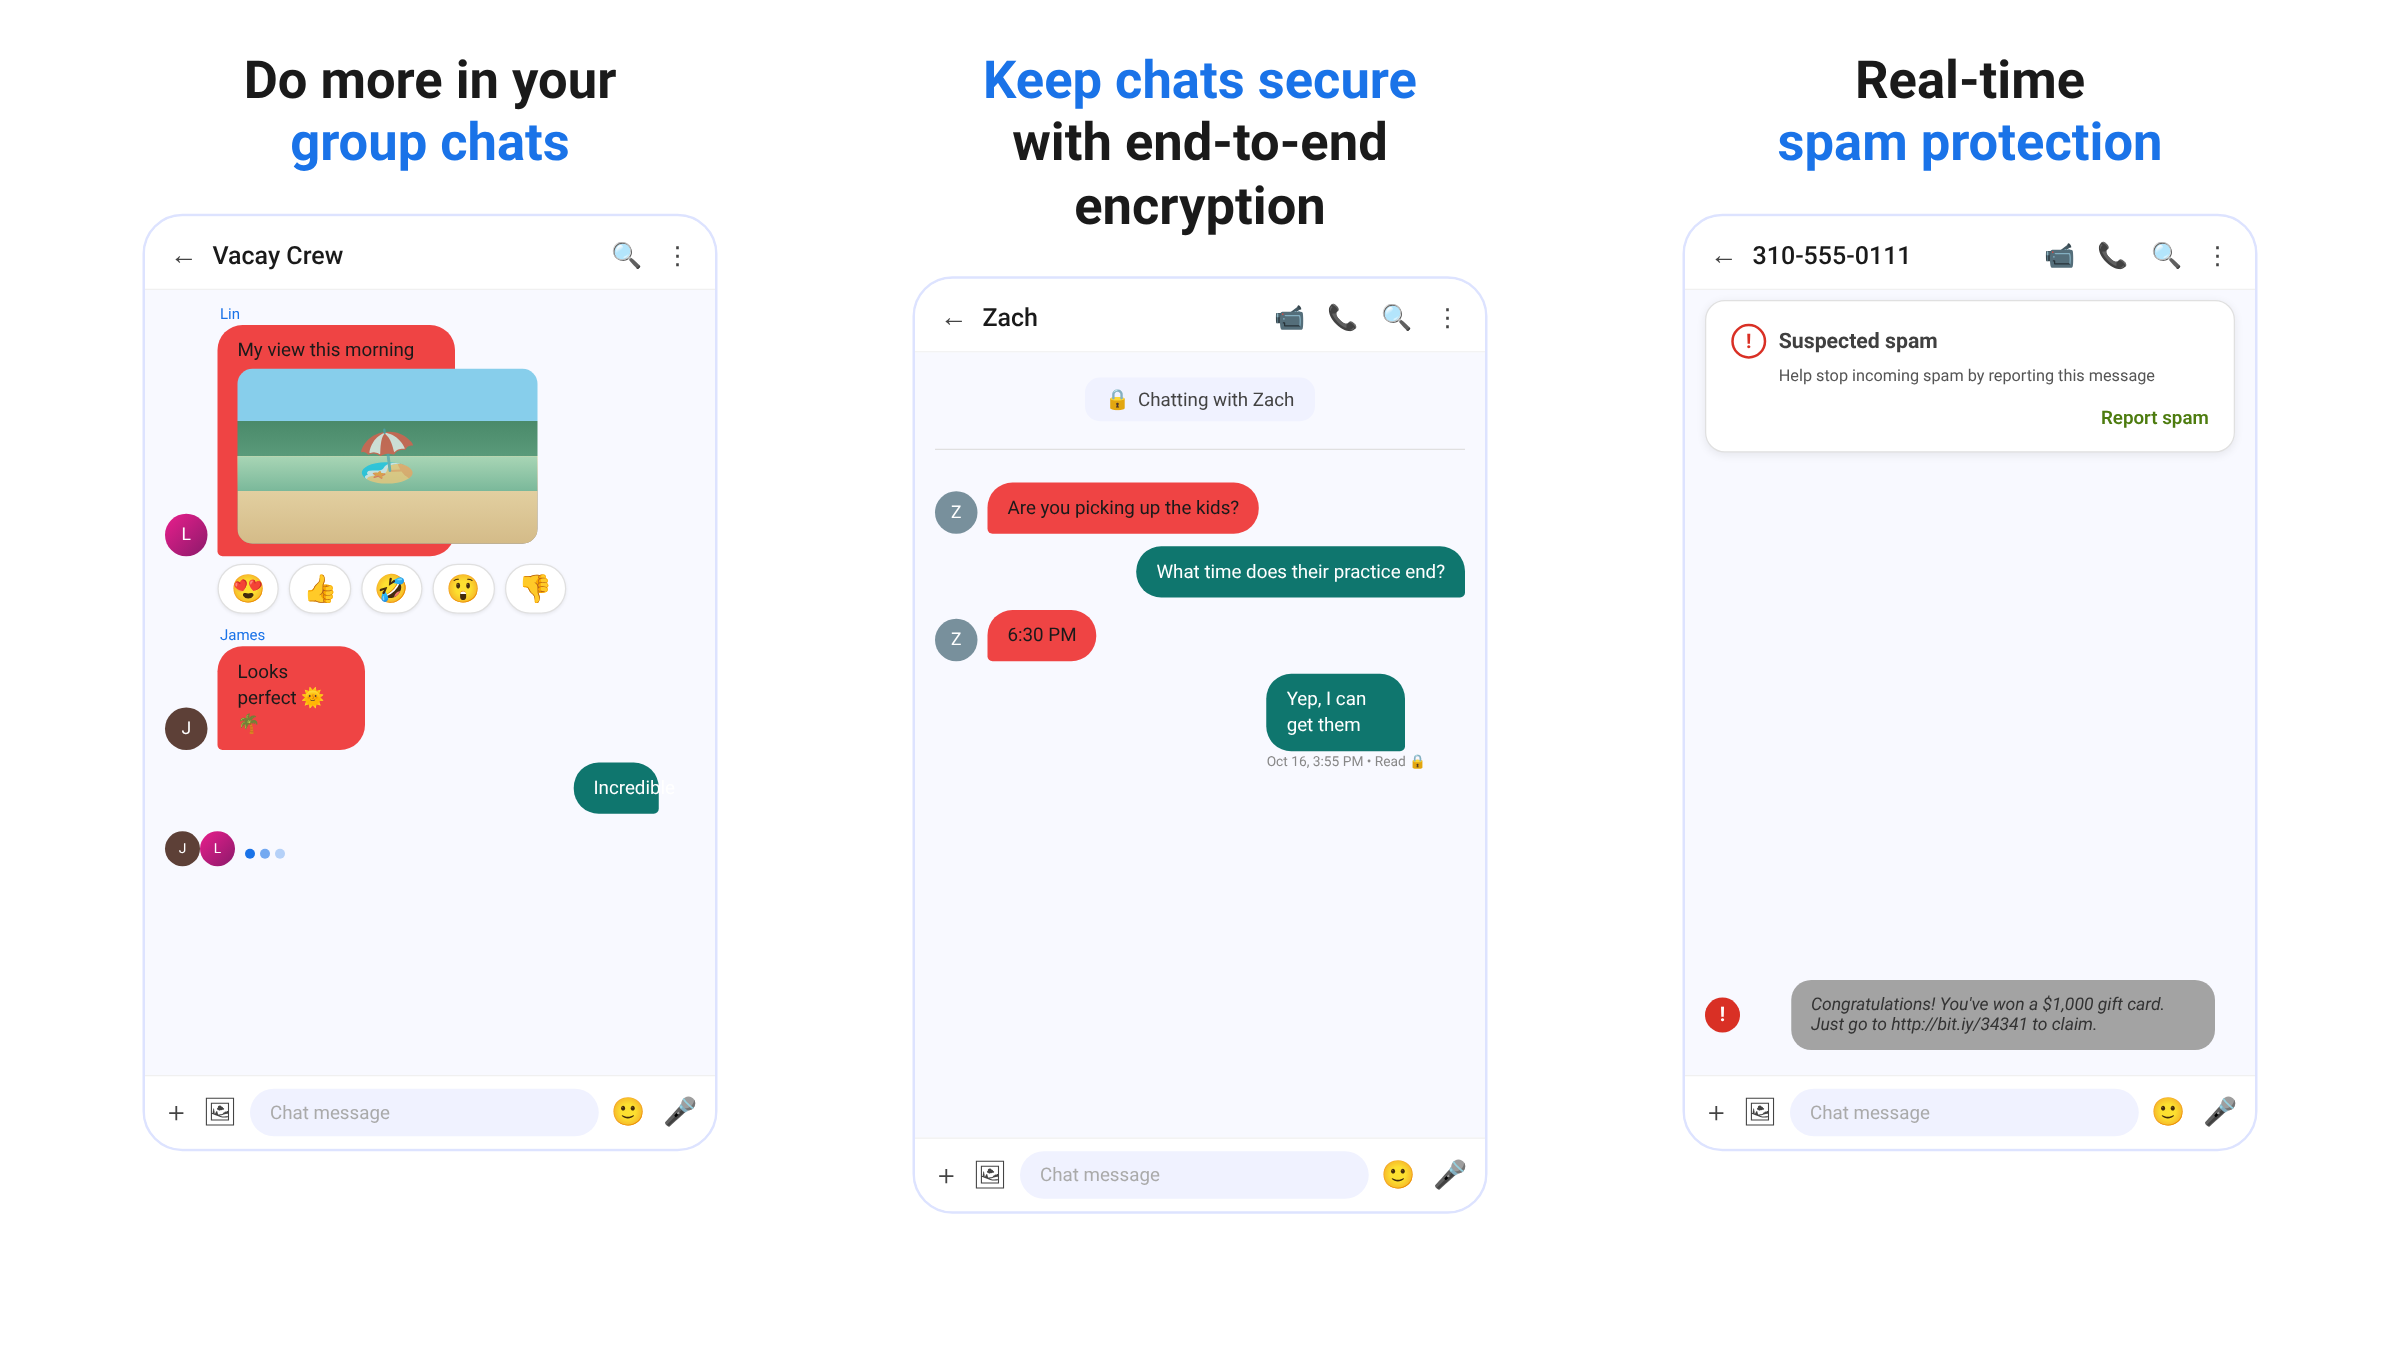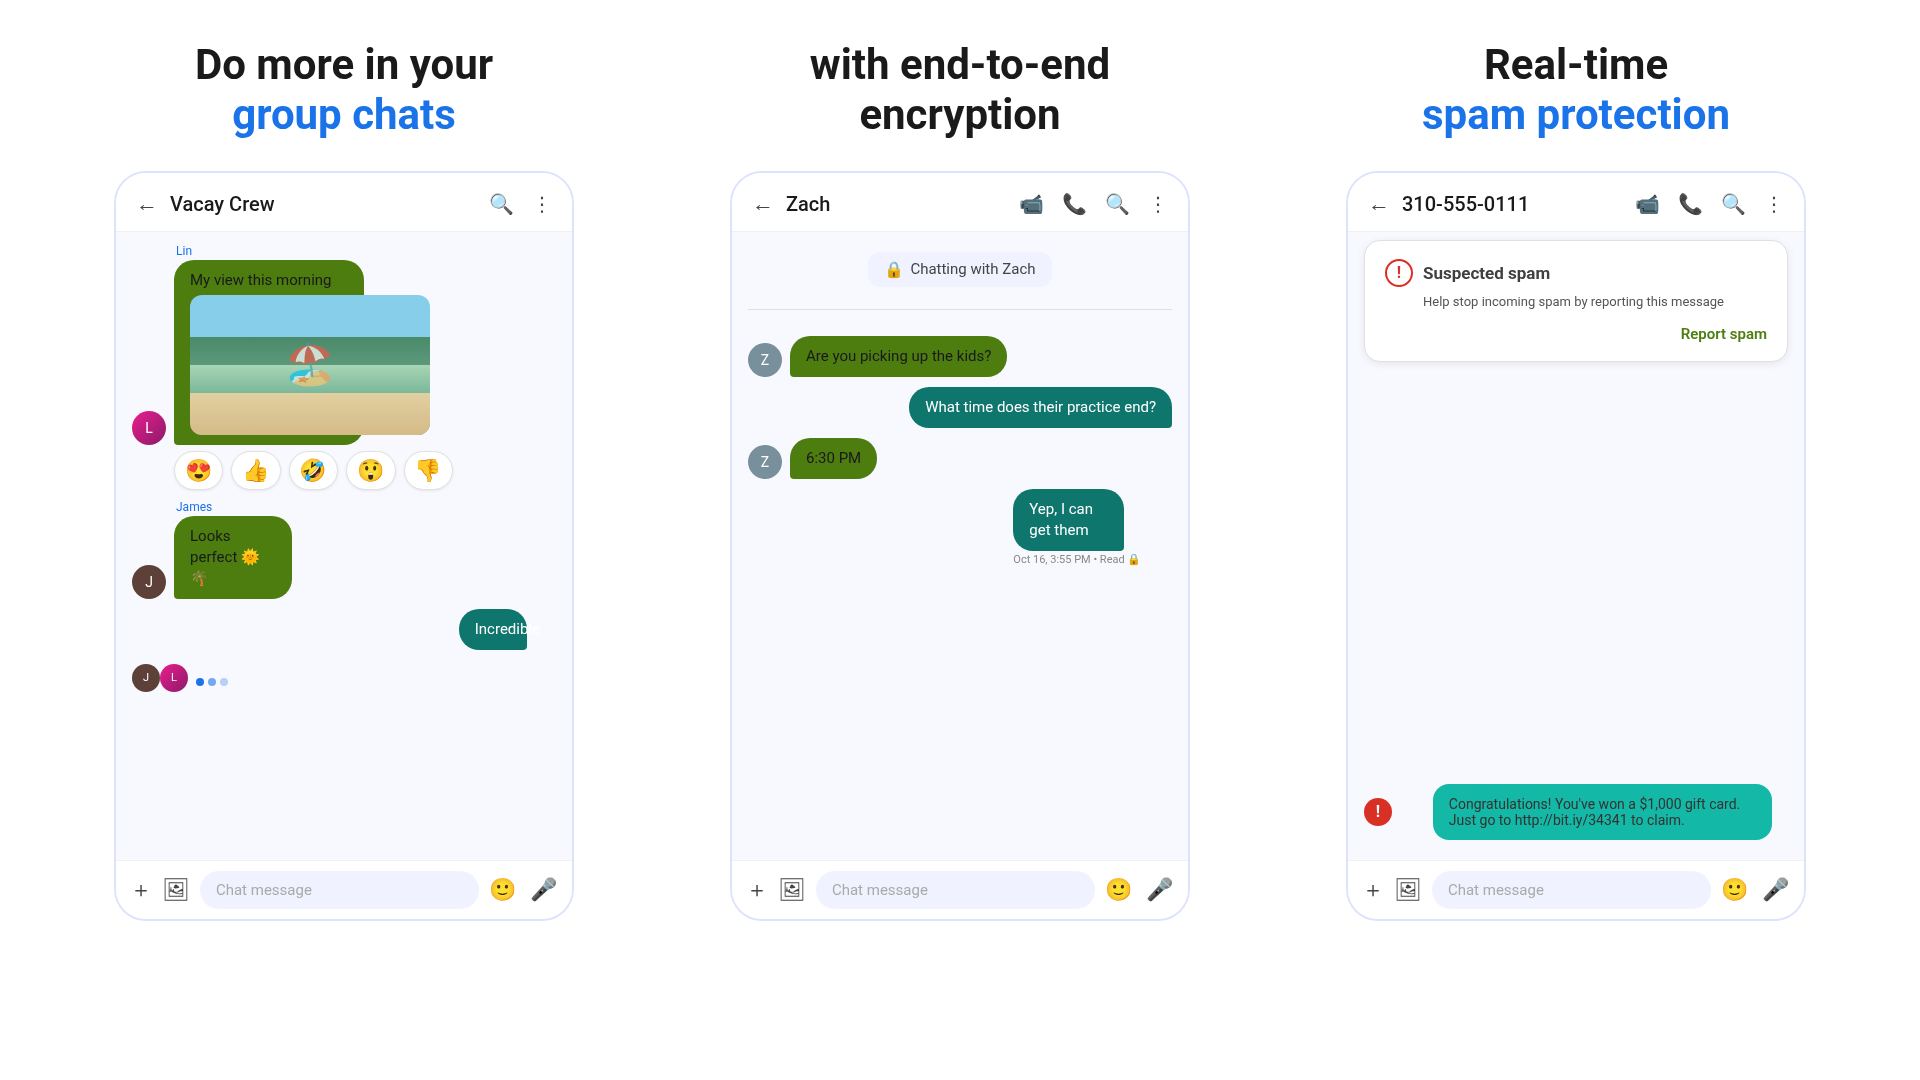--- a/index.html
+++ b/index.html
@@ -175,21 +175,21 @@
       color: #fff;
     }
     .bubble {
       max-width: 70%;
       padding: 10px 16px;
       border-radius: 20px;
       font-size: 15px;
       line-height: 1.4;
     }
     .bubble.incoming {
-      background: #4d7c0f;
+      background: #ef4444;
       color: #1a1a1a;
       border-bottom-left-radius: 4px;
     }
     .bubble.outgoing {
       background: #0f766e;
       color: #fff;
       border-bottom-right-radius: 4px;
     }
     .sender-name {
       font-size: 12px;
@@ -320,28 +320,29 @@
       justify-content: flex-end;
       margin-top: 14px;
       font-size: 15px;
       font-weight: 600;
       color: #4d7c0f;
       cursor: pointer;
     }
 
     
     .spam-bubble {
-      background: #14b8a6;
+      background: #a3a3a3;
       border-radius: 16px;
       padding: 12px 16px;
       font-size: 14px;
       color: #333;
       margin: 8px 16px 8px auto;
       max-width: 80%;
       position: relative;
+      font-style: italic;
     }
     .spam-bubble-row {
       display: flex;
       align-items: center;
       gap: 10px;
       padding: 0 16px;
     }
     .spam-error-icon {
       width: 28px;
       height: 28px;
@@ -458,20 +459,21 @@
         <div class="right-icons">
           <span>🙂</span>
           <span>🎤</span>
         </div>
       </div>
     </div>
   </div>
 
   <div class="col">
     <div class="col-heading">
+      <span class="line-blue">Keep chats secure</span>
       <span class="line-black">with end-to-end</span>
       <span class="line-black">encryption</span>
     </div>
 
     <div class="phone-mockup">
 
       <div class="phone-topbar">
         <span class="back-arrow">←</span>
         <span class="chat-title">Zach</span>
         <div class="icons">

